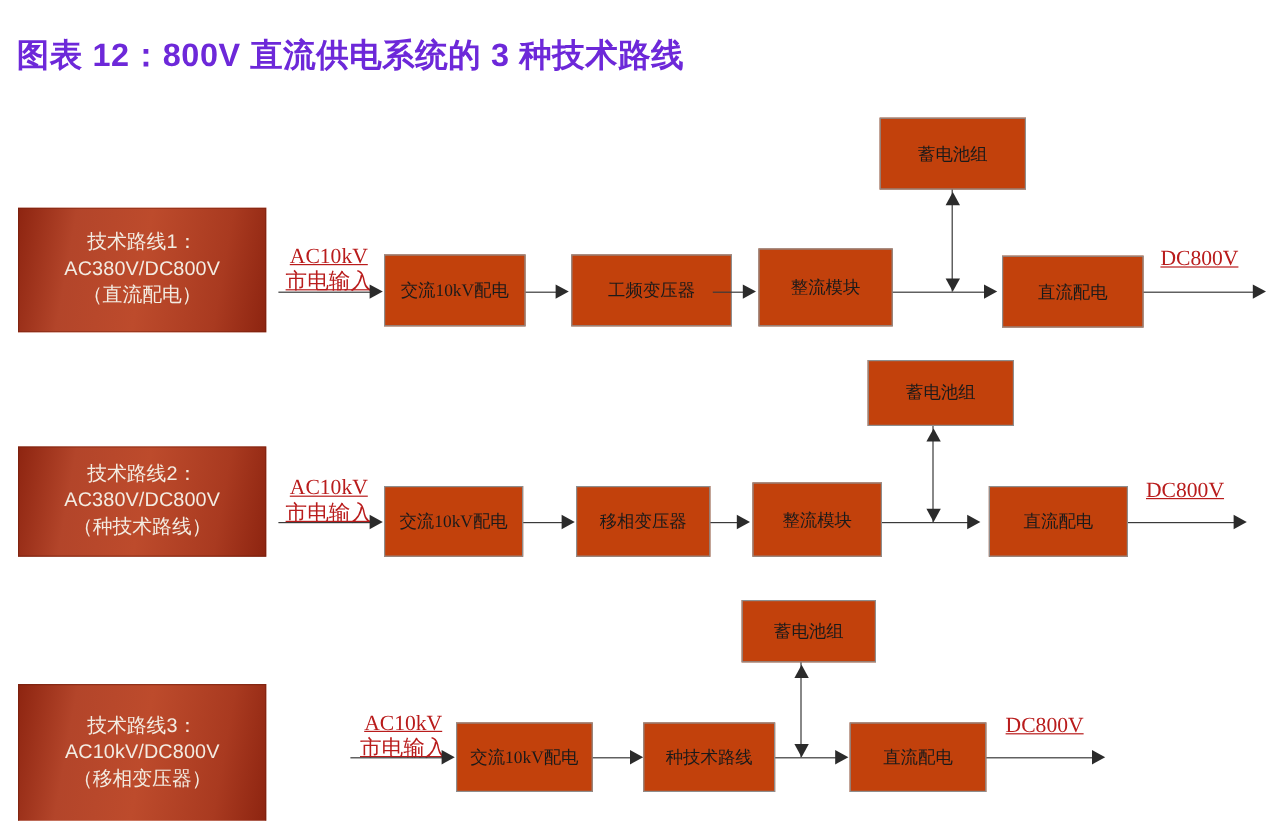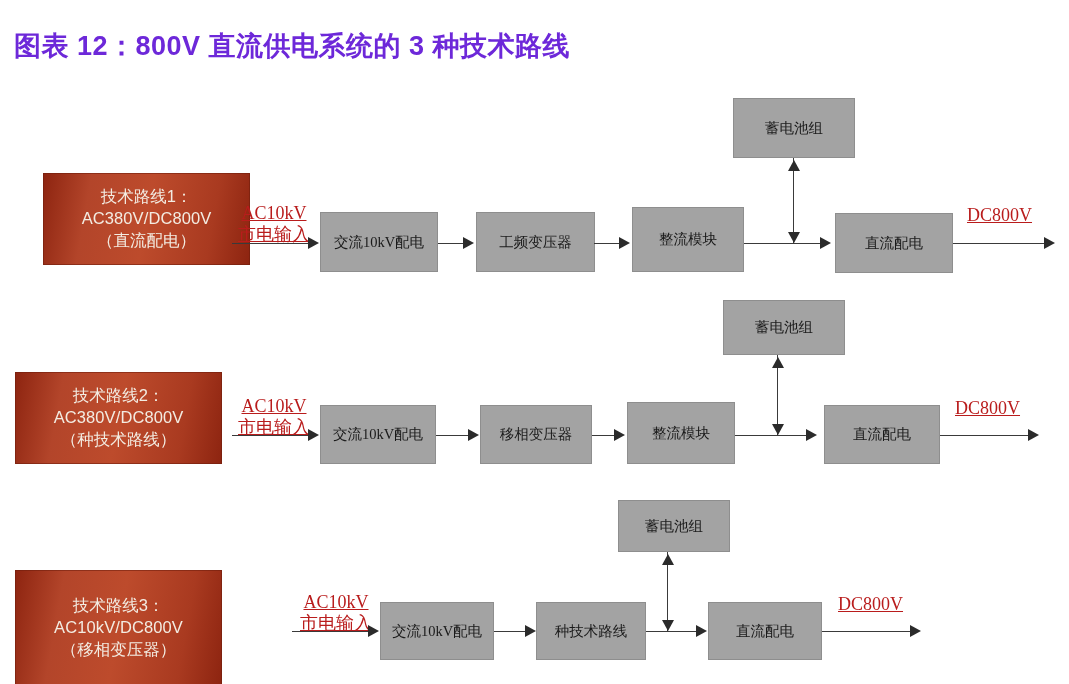--- a/index.html
+++ b/index.html
@@ -14,21 +14,21 @@
   
   .route-label{position:absolute;width:207px;
       background:linear-gradient(100deg,#8d2410 0%,#b3452a 22%,#bd4b2c 50%,#a93a20 80%,#8d2410 100%);
       color:#f3ece2;display:flex;flex-direction:column;align-items:center;
       justify-content:center;line-height:1.32;font-size:16.5px;text-align:center;
       box-shadow:0 0 0 1px rgba(110,30,12,.55) inset;}
   .route-label span{display:block;white-space:nowrap;}
   .route-label .l2{letter-spacing:.1px;}
 
   
-  .box{position:absolute;border:1.3px solid #8e8e8e;background:#a3a3a3;
+  .box{position:absolute;border:1.3px solid #8e8e8e;background:#c2410c;
        display:flex;align-items:center;justify-content:center;
        font-size:14.5px;color:#1a1a1a;box-sizing:border-box;
        font-family:"Liberation Serif","DejaVu Serif",serif;}
   .box.r1{font-size:14.5px;}
 
   
   .hline{position:absolute;height:0;border-top:1.4px solid #3a3a3a;}
   .vline{position:absolute;width:0;border-left:1.4px solid #3a3a3a;}
   .arrow-r{position:absolute;width:0;height:0;
       border-top:6px solid transparent;border-bottom:6px solid transparent;
@@ -43,39 +43,39 @@
   
   .ftext{position:absolute;font-size:18px;color:#b91c1c;white-space:nowrap;
          font-family:"Liberation Serif","DejaVu Serif",serif;text-decoration:underline;}
   .ftext.two{line-height:1.18;text-align:center;}
 </style>
 </head>
 <body>
 
 <div class="title">图表 12：800V 直流供电系统的 3 种技术路线</div>
 
-<div class="route-label" style="left:15px;top:173px;height:92px;margin-left:28px;">
+<div class="route-label" style="left:15px;top:173px;height:104px;">
   <span>技术路线1：</span>
   <span class="l2">AC380V/DC800V</span>
   <span>（直流配电）</span>
 </div>
 
 <div class="ftext two" style="left:238px;top:203px;">
   <span>AC10kV</span><br>
   <span>市电输入</span>
 </div>
 <div class="hline" style="left:232px;top:243px;width:78px;"></div>
 <div class="arrow-r" style="left:308px;top:237px;"></div>
 
 <div class="box r1" style="left:320px;top:212px;width:118px;height:60px;">交流10kV配电</div>
 
 <div class="hline" style="left:438px;top:243px;width:26px;"></div>
 <div class="arrow-r" style="left:463px;top:237px;"></div>
 
-<div class="box r1" style="left:476px;top:212px;width:119px;height:60px;text-align:center;">工频变压器</div>
+<div class="box r1" style="left:476px;top:212px;width:134px;height:60px;text-align:center;">工频变压器</div>
 
 <div class="hline" style="left:594px;top:243px;width:26px;"></div>
 <div class="arrow-r" style="left:619px;top:237px;"></div>
 
 <div class="box r1" style="left:632px;top:207px;width:112px;height:65px;">整流模块</div>
 
 <div class="box r1" style="left:733px;top:98px;width:122px;height:60px;">蓄电池组</div>
 <div class="vline" style="left:793px;top:158px;height:85px;"></div>
 <div class="arrow-u" style="left:788px;top:160px;"></div>
 <div class="arrow-d" style="left:788px;top:232px;"></div>

